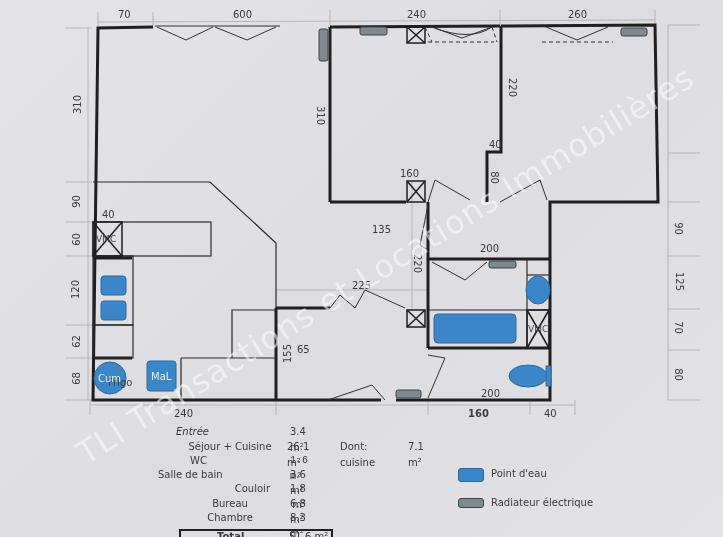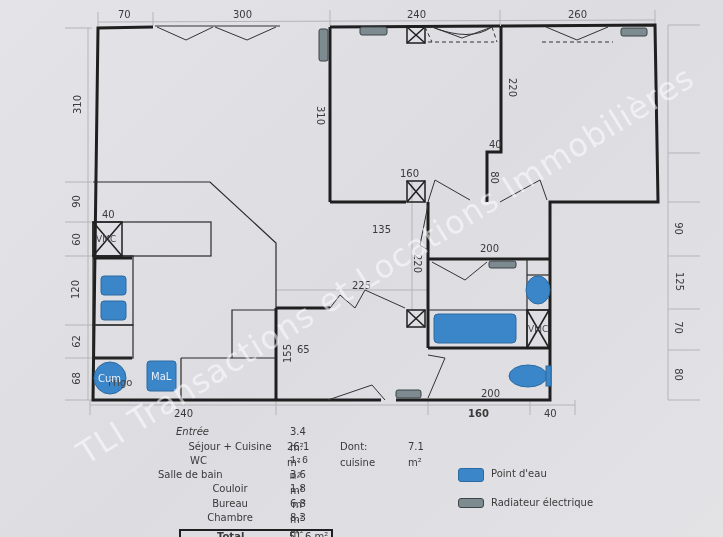--- a/index.html
+++ b/index.html
@@ -142,21 +142,21 @@
     <circle cx="110" cy="378" r="16"></circle>
     <rect x="147" y="361" width="29" height="30" rx="3"></rect>
     <rect x="434" y="314" width="82" height="29" rx="4"></rect>
     <ellipse cx="538" cy="290" rx="12" ry="14"></ellipse>
     <ellipse cx="528" cy="376" rx="19" ry="11"></ellipse>
     <rect x="546" y="366" width="5" height="20"></rect>
   </g>
 </svg>
 
 <span class="lbl" style="left:118px;top:9px;">70</span>
-<span class="lbl" style="left:233px;top:9px;">300</span>
+<span class="lbl" style="left:233px;top:9px;">600</span>
 <span class="lbl" style="left:407px;top:9px;">240</span>
 <span class="lbl" style="left:568px;top:9px;">260</span>
 
 <span class="lbl rotl" style="left:68px;top:99px;">310</span>
 <span class="lbl rotl" style="left:70px;top:196px;">90</span>
 <span class="lbl rotl" style="left:70px;top:234px;">60</span>
 <span class="lbl rotl" style="left:66px;top:284px;">120</span>
 <span class="lbl rotl" style="left:70px;top:336px;">62</span>
 <span class="lbl rotl" style="left:70px;top:373px;">68</span>
 
@@ -193,21 +193,21 @@
   <div class="row" style="left:176px;top:424px;width:80px;text-align:left;font-style:italic;">Entrée</div>
   <div class="row" style="left:290px;top:424px;">3.4 m²</div>
   <div class="row" style="left:168px;top:439px;width:124px;text-align:center;">Séjour + Cuisine</div>
   <div class="row" style="left:287px;top:439px;">26.1 m²</div>
   <div class="row" style="left:340px;top:439px;">Dont: cuisine</div>
   <div class="row" style="left:408px;top:439px;">7.1 m²</div>
   <div class="row" style="left:190px;top:453px;width:80px;text-align:left;">WC</div>
   <div class="row" style="left:290px;top:453px;font-family:Liberation Mono, monospace;">1.6 m²</div>
   <div class="row" style="left:158px;top:467px;width:120px;text-align:left;">Salle de bain</div>
   <div class="row" style="left:290px;top:467px;">3.6 m²</div>
-  <div class="row" style="left:190px;top:481px;width:80px;text-align:center;">Couloir</div>
+  <div class="row" style="left:190px;top:481px;width:80px;text-align:right;">Couloir</div>
   <div class="row" style="left:290px;top:481px;text-align:right;">1.8 m²</div>
   <div class="row" style="left:190px;top:496px;width:80px;text-align:center;">Bureau</div>
   <div class="row" style="left:290px;top:496px;">6.8 m²</div>
   <div class="row" style="left:190px;top:510px;width:80px;text-align:center;">Chambre</div>
   <div class="row" style="left:290px;top:510px;">8.3 m²</div>
   <div style="position:absolute;left:179px;top:529px;width:150px;height:14px;border:2px solid #1f1f1f;border-bottom:none;">
     <span style="position:absolute;left:36px;top:0;font-weight:bold;font-size:10px;">Total</span>
     <span style="position:absolute;left:108px;top:0;font-size:10px;">51.6 m²</span>
   </div>
 </div>

